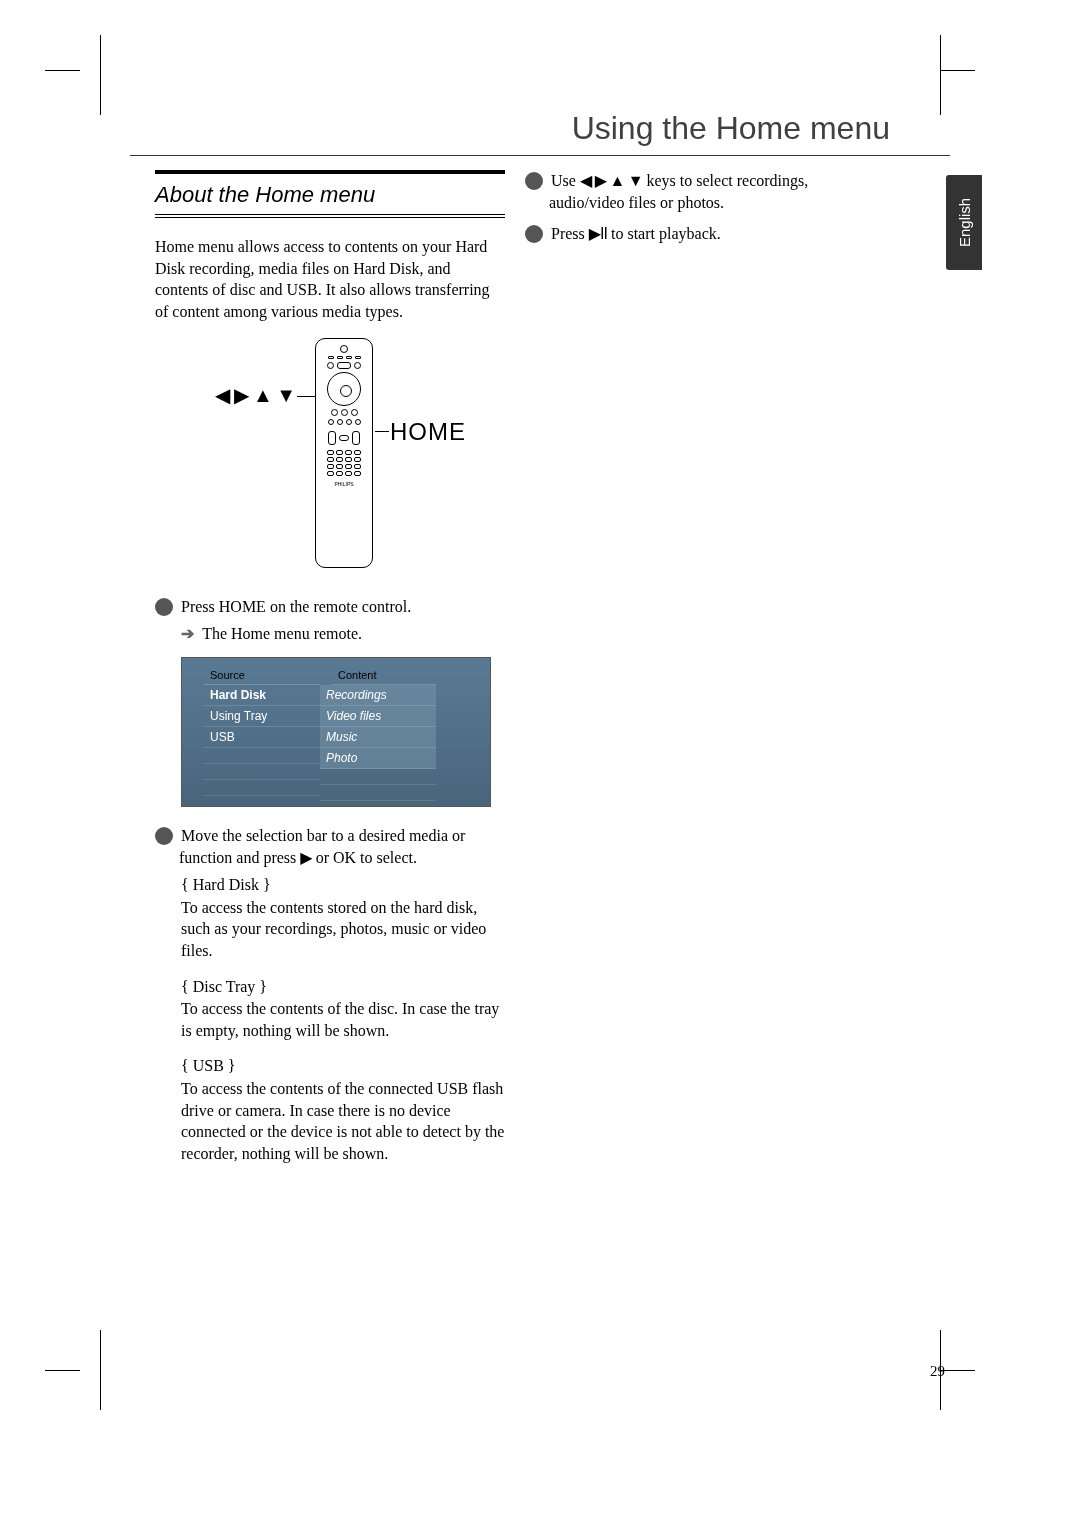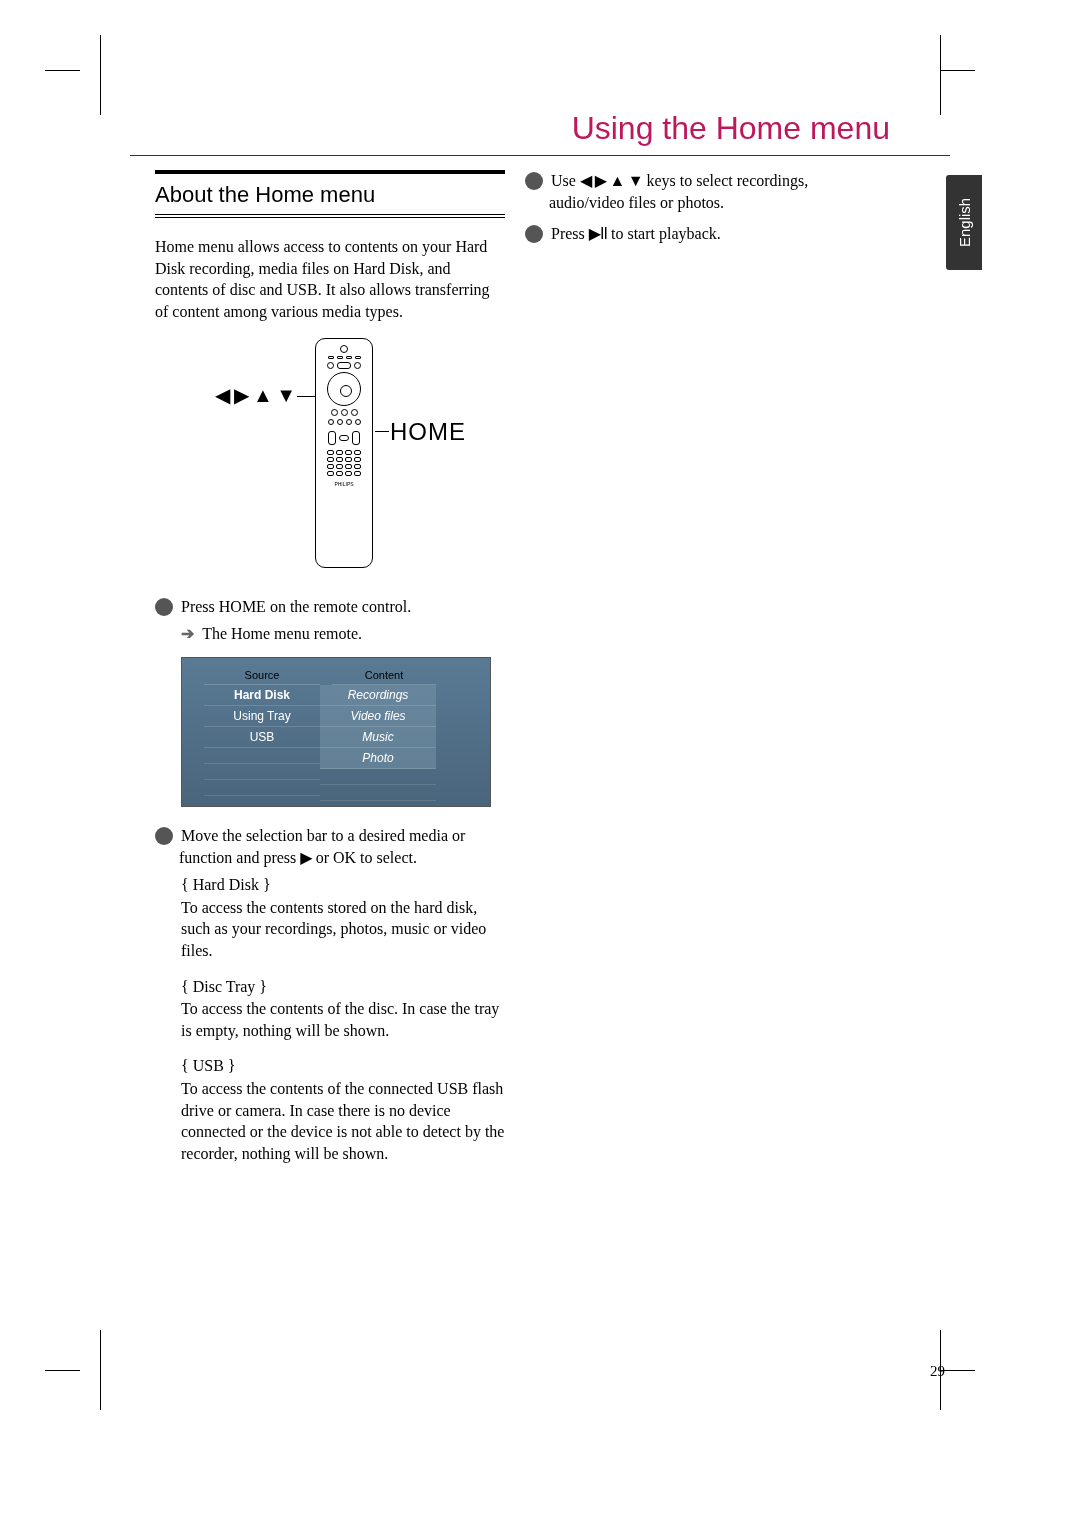--- a/index.html
+++ b/index.html
@@ -38,21 +38,21 @@
     width: 820px;
     border-bottom: 1px solid #333;
     padding-bottom: 8px;
   }
   .title-text {
     font-family: Arial, Helvetica, sans-serif;
     font-size: 32px;
     font-weight: 400;
     text-align: right;
     padding-right: 60px;
-    color: #be185d;
+    color: #404040;
   }
   .col-left {
     position: absolute;
     left: 55px;
     top: 110px;
     width: 350px;
   }
   .col-right {
     position: absolute;
     left: 425px;
@@ -62,20 +62,21 @@
   .section-heading-box {
     border-top: 4px solid #000;
     border-bottom: 4px double #000;
     padding: 8px 0 6px 0;
     margin-bottom: 18px;
   }
   .section-heading {
     font-family: Arial, Helvetica, sans-serif;
     font-size: 22px;
     font-weight: 400;
+    font-style: italic;
   }
   .body-text {
     font-size: 16px;
     line-height: 1.35;
     margin-bottom: 16px;
   }
   .remote-diagram {
     position: relative;
     height: 240px;
     margin: 8px 0 18px 0;
@@ -144,21 +145,21 @@
 
   .menu-screenshot {
     width: 310px;
     height: 150px;
     border: 1.5px solid #555;
     margin: 4px 0 18px 26px;
     background: linear-gradient(#5a7a94, #49657c);
     position: relative;
     font-family: Arial, sans-serif;
   }
-  .menu-cols { display:flex; position:absolute; left:22px; top:8px; gap:0;text-align:center; }
+  .menu-cols { display:flex; position:absolute; left:22px; top:8px; gap:0; }
   .menu-col { width: 116px; }
   .menu-col + .menu-col { width: 116px; }
   .col-header { color:#000; background:transparent; font-size:11px; padding:3px 6px; font-weight:400; border-bottom:1px solid rgba(255,255,255,0.2);}
   .menu-item { color:#fff; font-size:12px; padding:3px 6px; border-bottom:1px solid rgba(255,255,255,0.15);}
   .menu-item.hl { background: rgba(255,255,255,0); color:#fff; font-weight:bold;}
   .menu-col.right .menu-item { background: rgba(120,150,170,0.5); font-style: italic; }
   .menu-col.right .col-header { color:#000;margin-left:12px; }
   .menu-blank { height: 16px; border-bottom:1px solid rgba(255,255,255,0.12);}
 
   .option-block { margin: 6px 0 14px 26px; font-size:16px; line-height:1.35;}

